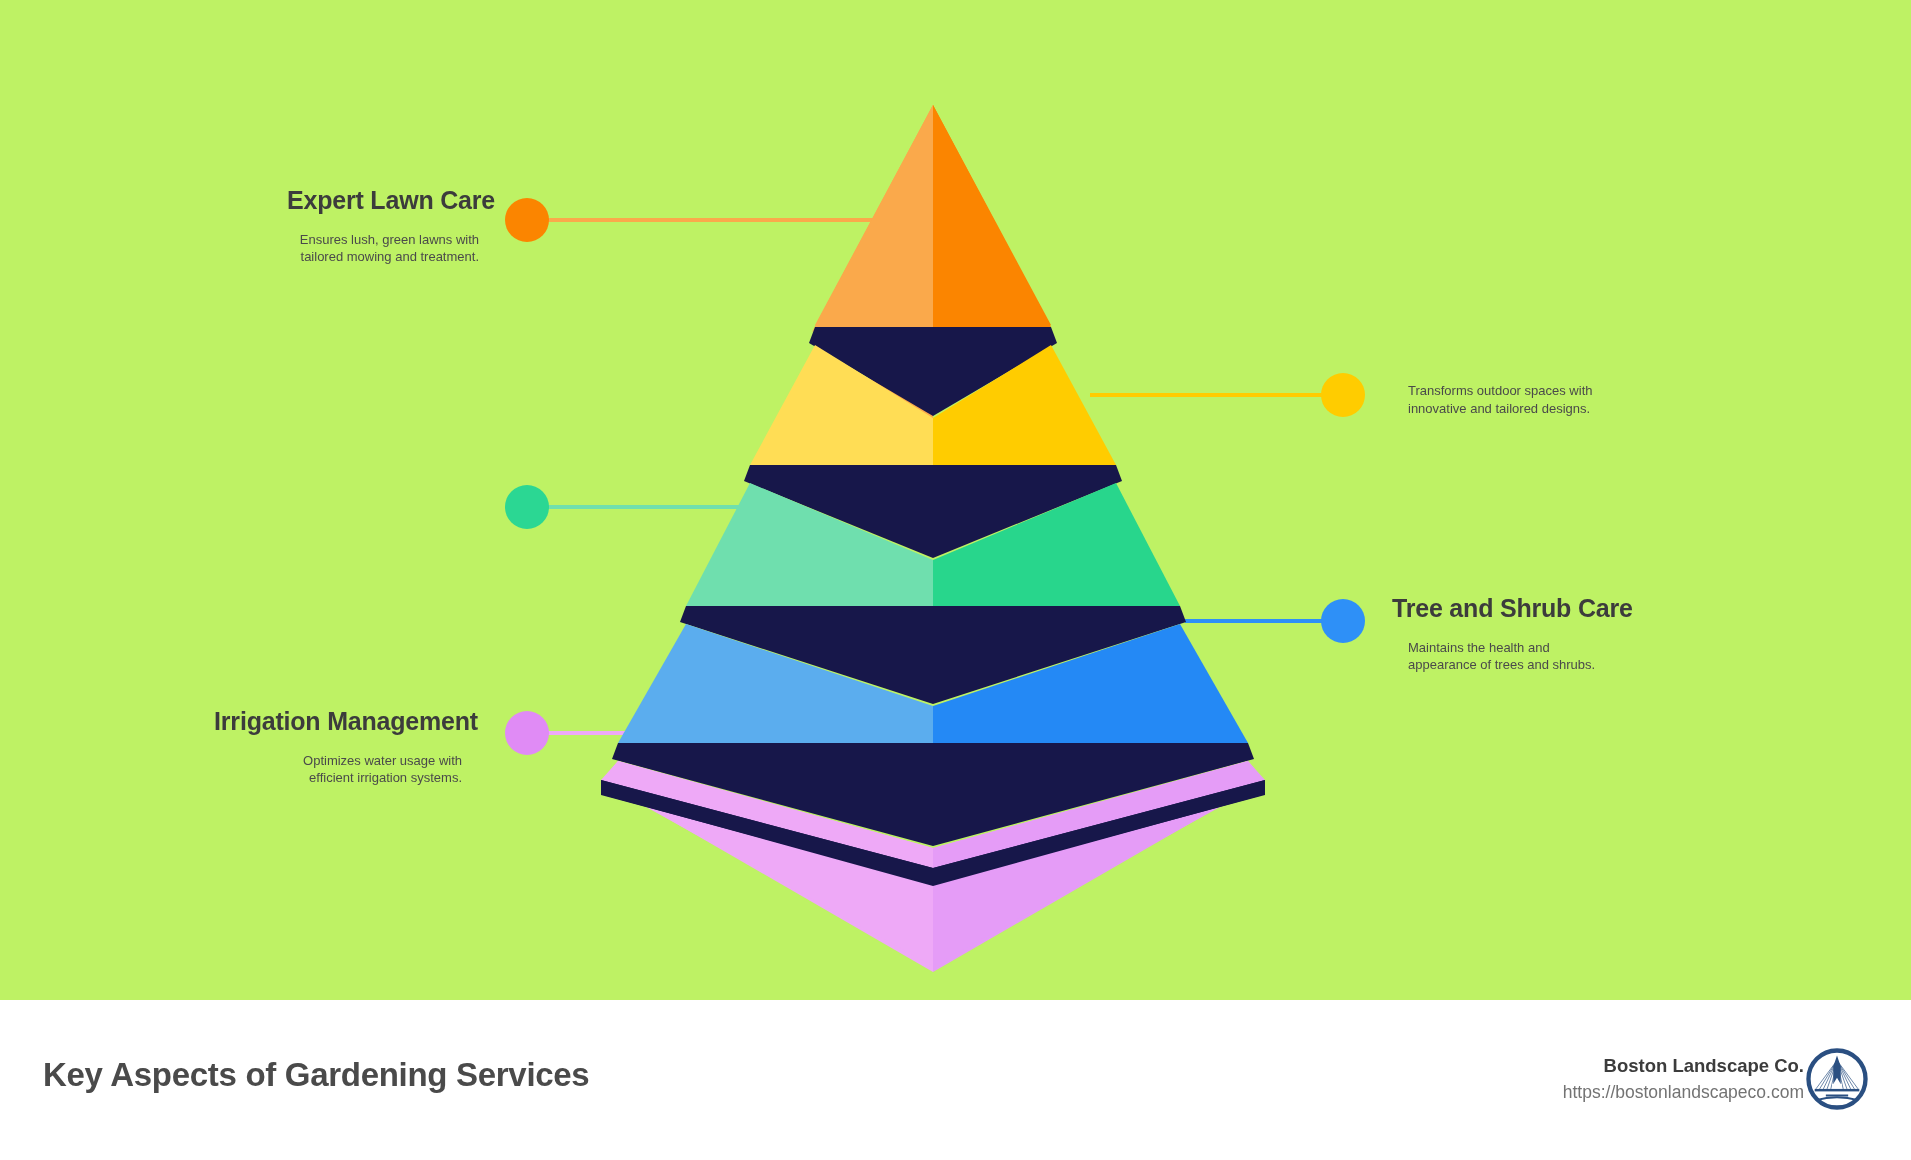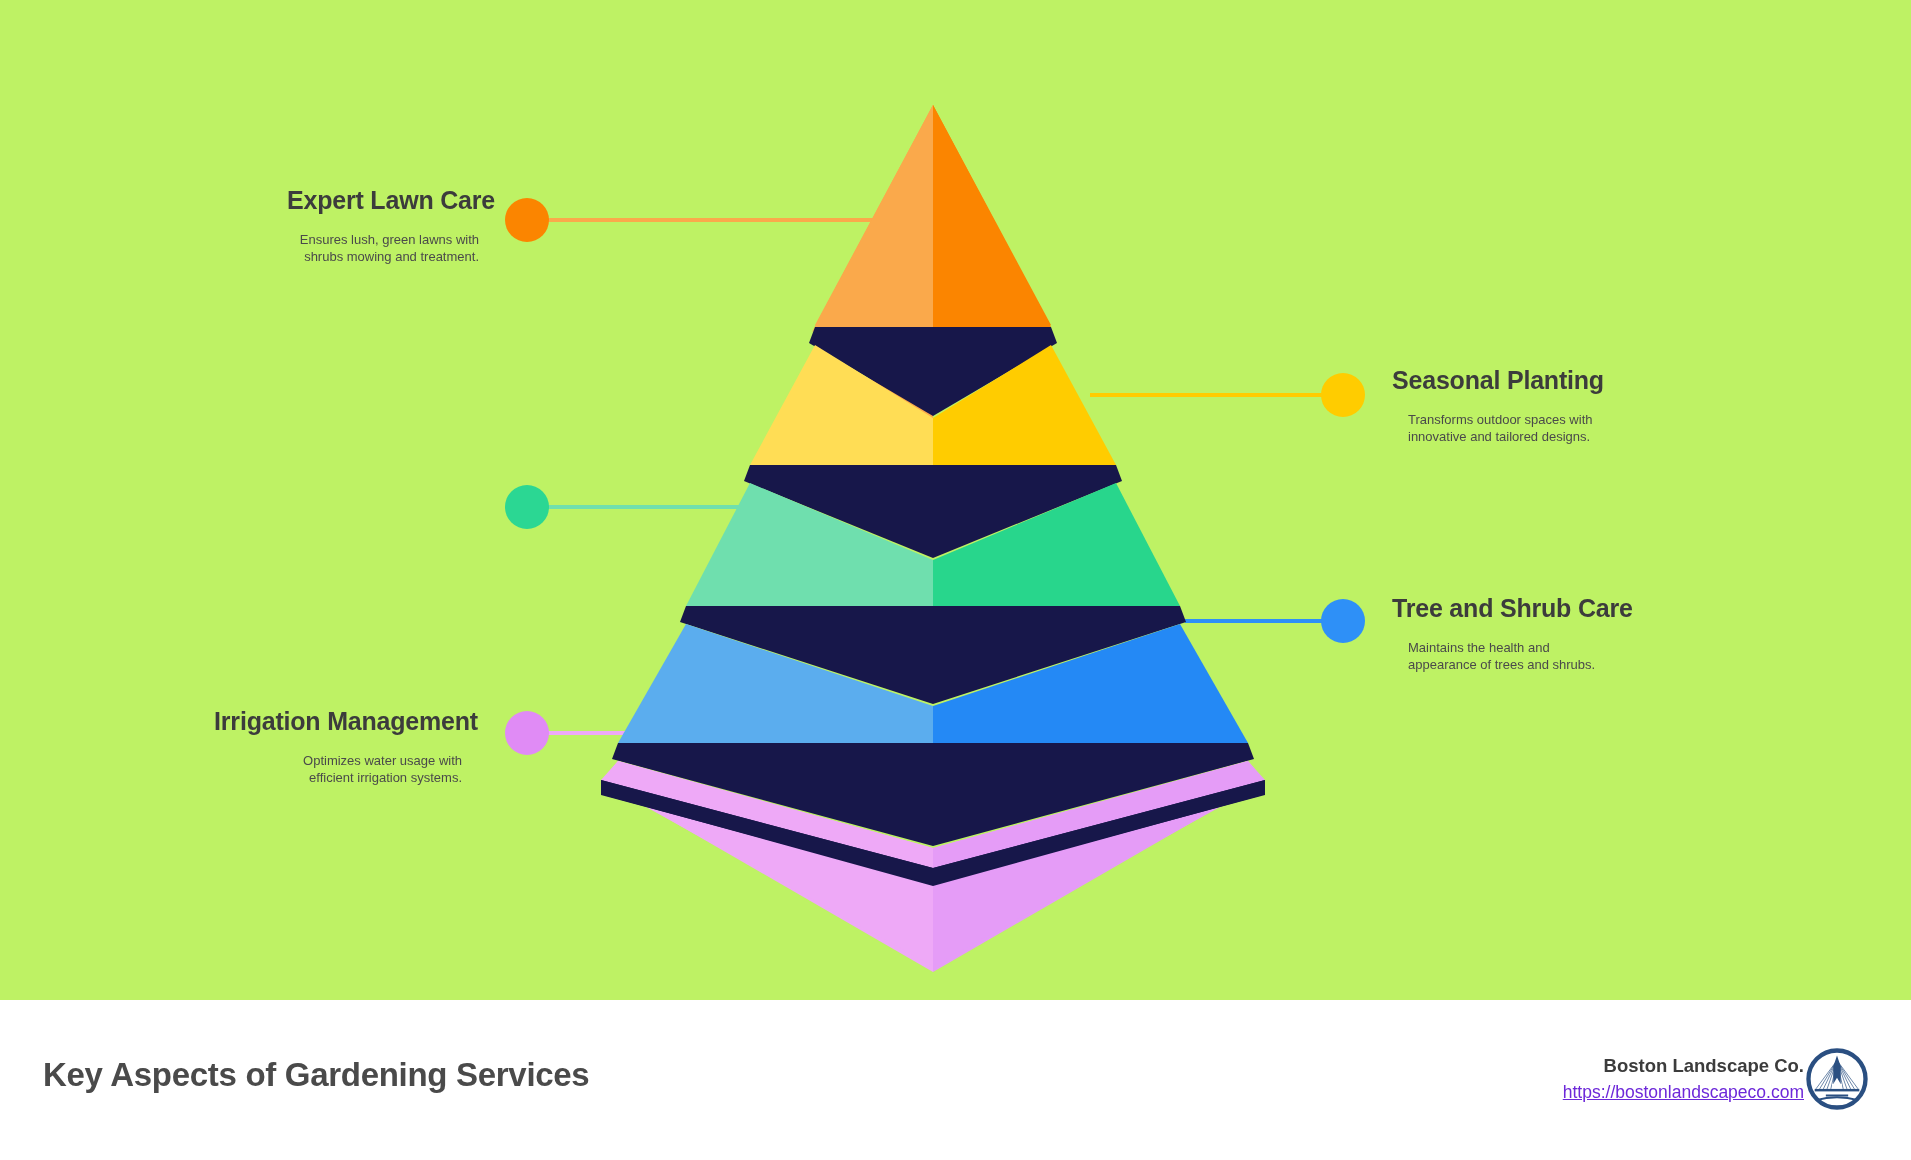--- a/index.html
+++ b/index.html
@@ -100,24 +100,23 @@
   #brand-text { text-align: right; }
   #brand-name {
     font-size: 18.5px;
     font-weight: bold;
     color: #3C3C3C;
     line-height: 1.45;
     white-space: nowrap;
   }
   #brand-url {
     font-size: 17.5px;
-    color: #6d28d9;
+    color: #737373;
     line-height: 1.45;
     white-space: nowrap;
-    text-decoration: underline;
   }
   #brand-logo { width: 62px; height: 62px; display: block; }
 </style>
 </head>
 <body>
 
 <div id="canvas">
 
   <div id="stage">
 
@@ -192,35 +191,34 @@
         <circle cx="527" cy="733" r="22" fill="#E08BF5"></circle>
         <circle cx="1343" cy="395" r="22" fill="#FFCC00"></circle>
         <circle cx="1343" cy="621" r="22" fill="#2E90F7"></circle>
       </g>
     </svg>
 
     <div class="label-block left" id="lbl-lawn">
       <div class="label-title">Expert Lawn Care</div>
       <div class="label-desc">
         <span class="ln">Ensures lush, green lawns with</span>
-        <span class="ln">shrubs mowing and treatment.</span>
+        <span class="ln">tailored mowing and treatment.</span>
       </div>
     </div>
 
 
     <div class="label-block left" id="lbl-irrigation">
       <div class="label-title">Irrigation Management</div>
       <div class="label-desc">
         <span class="ln">Optimizes water usage with</span>
         <span class="ln">efficient irrigation systems.</span>
       </div>
     </div>
 
     <div class="label-block right" id="lbl-seasonal">
-      <div class="label-title">Seasonal Planting</div>
       <div class="label-desc">
         <span class="ln">Transforms outdoor spaces with</span>
         <span class="ln">innovative and tailored designs.</span>
       </div>
     </div>
 
     <div class="label-block right" id="lbl-tree">
       <div class="label-title">Tree and Shrub Care</div>
       <div class="label-desc">
         <span class="ln">Maintains the health and</span>

